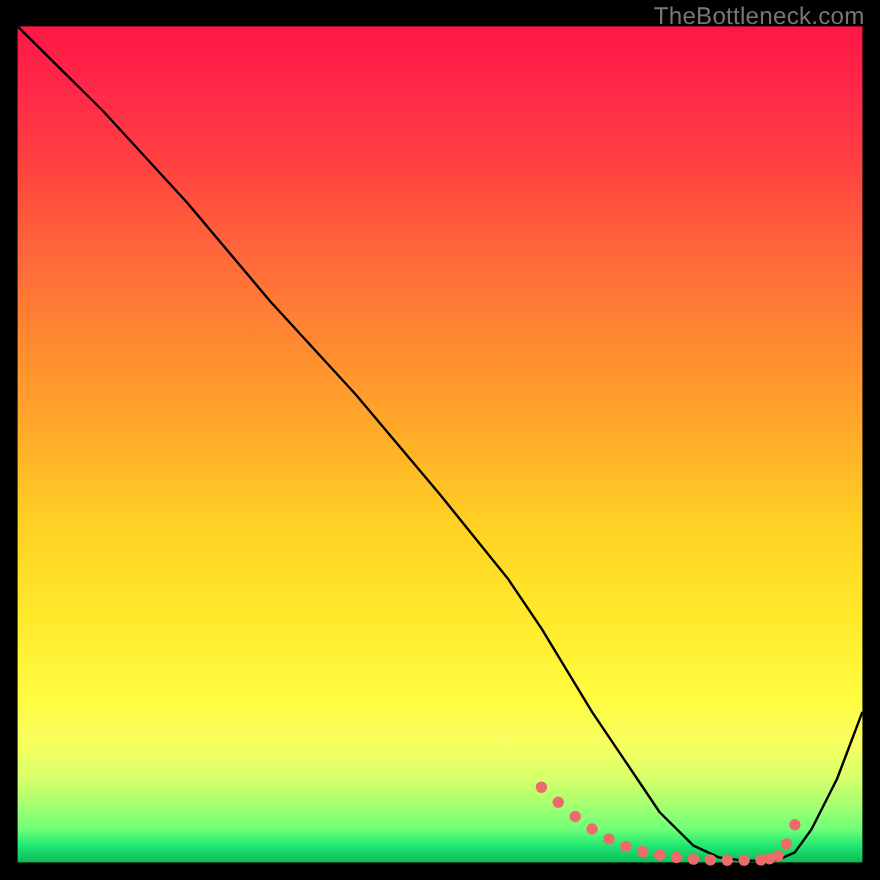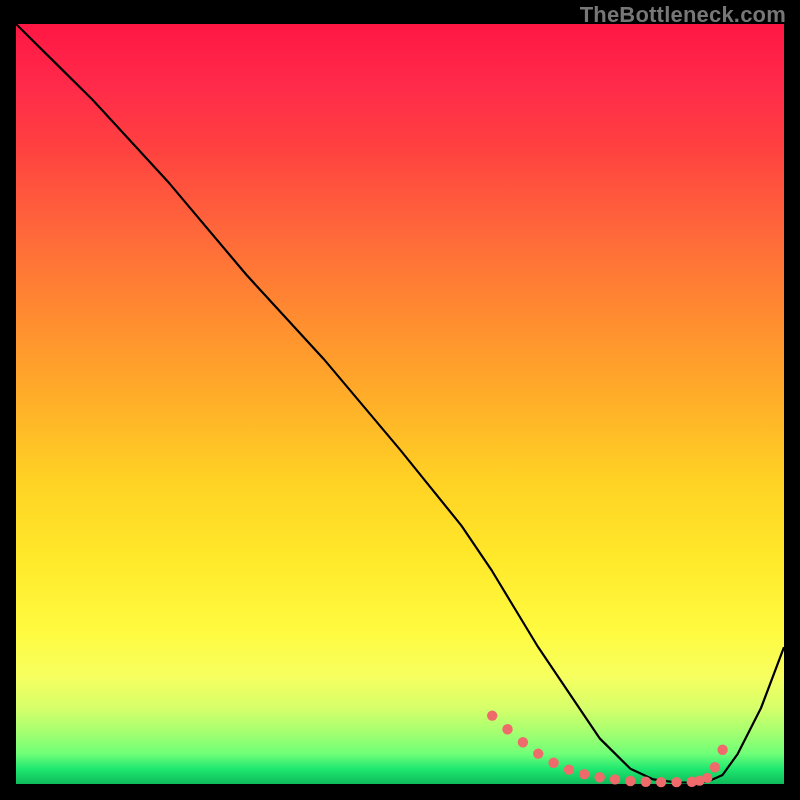--- a/index.html
+++ b/index.html
@@ -48,21 +48,21 @@
     width: 768px;
     height: 760px;
     overflow: visible;
   }
   .watermark {
     position: absolute;
     top: 2px;
     right: 14px;
     color: #777;
     font-size: 22px;
-    font-weight: 700;
+    font-weight: 400;
     letter-spacing: 0.2px;
     user-select: none;
   }
 </style>
 </head>
 <body>
 
 <div class="frame">
   <div class="watermark">TheBottleneck.com</div>
 

